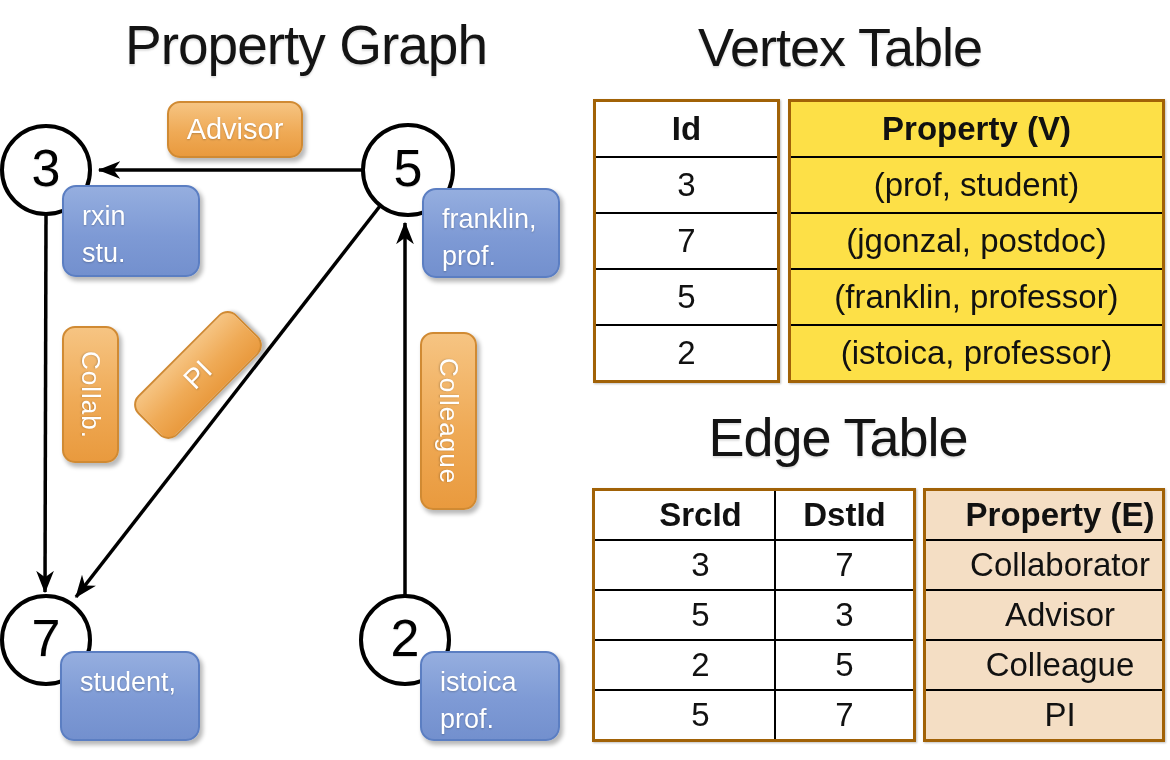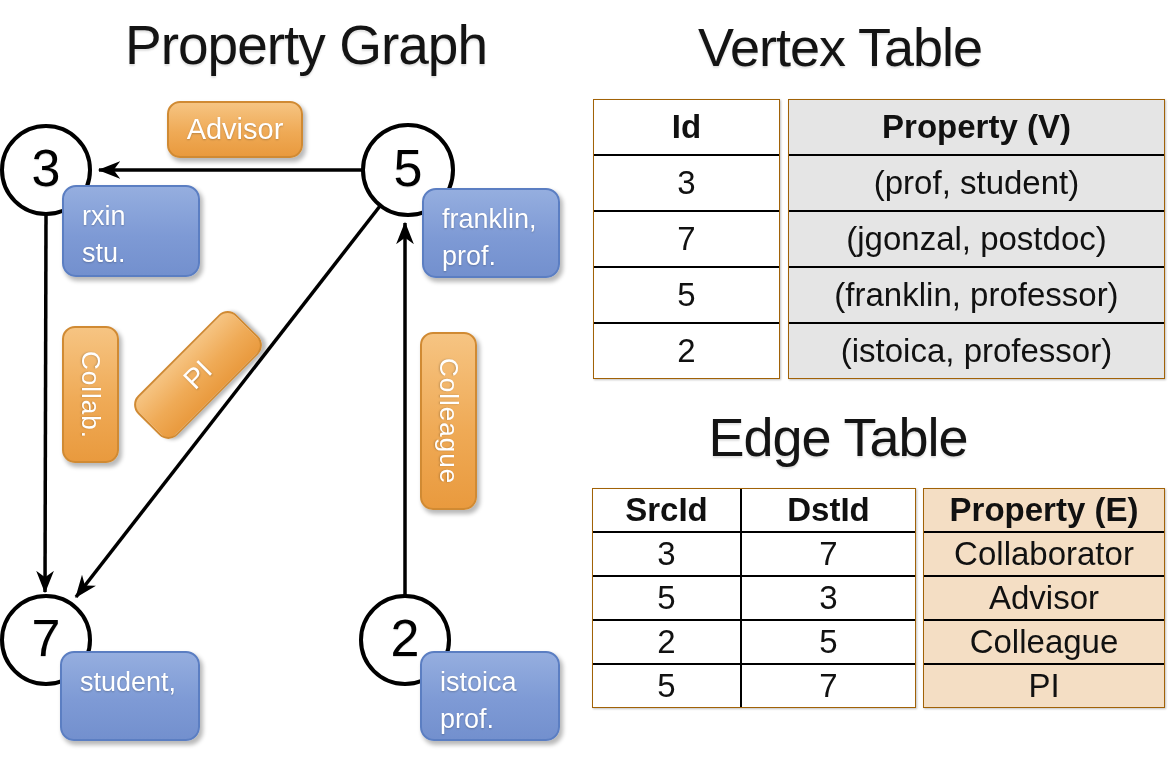--- a/index.html
+++ b/index.html
@@ -62,37 +62,37 @@
     box-shadow: 2.5px 3.5px 4px rgba(0,0,0,0.28);
     color: #ffffff;
     font-size: 27px;
     line-height: 1.38;
     padding: 11px 17px 0 18px;
     text-shadow: 0 1px 2px rgba(0,0,0,0.22);
   }
 
   
   .subtable {
-    border: 1px solid #a16207;
+    border: 3px solid #a16207;
     background: #ffffff;
     box-shadow: 1px 1px 2px rgba(0,0,0,0.25);
   }
-  .fill-blue { background: #e5e5e5; }
+  .fill-blue { background: #fde047; }
   .fill-tan  { background: #f4dec4; }
   .trow {
     height: 54px;
     border-top: 2px solid #000;
     display: flex;
     align-items: center;
     justify-content: center;
     font-size: 33px;
     white-space: nowrap;
   }
   .trow:first-child { border-top: none; }
-  .et .trow { height: 42px; }
+  .et .trow { height: 48px; padding-left: 32px; }
   .th { font-weight: bold; }
   .split { padding: 0; }
   .split .cell {
     height: 100%;
     display: flex;
     align-items: center;
     justify-content: center;
   }
   .split .cell.c1 { width: 147px; border-right: 2px solid #000; }
   .split .cell.c2 { flex: 1; }

